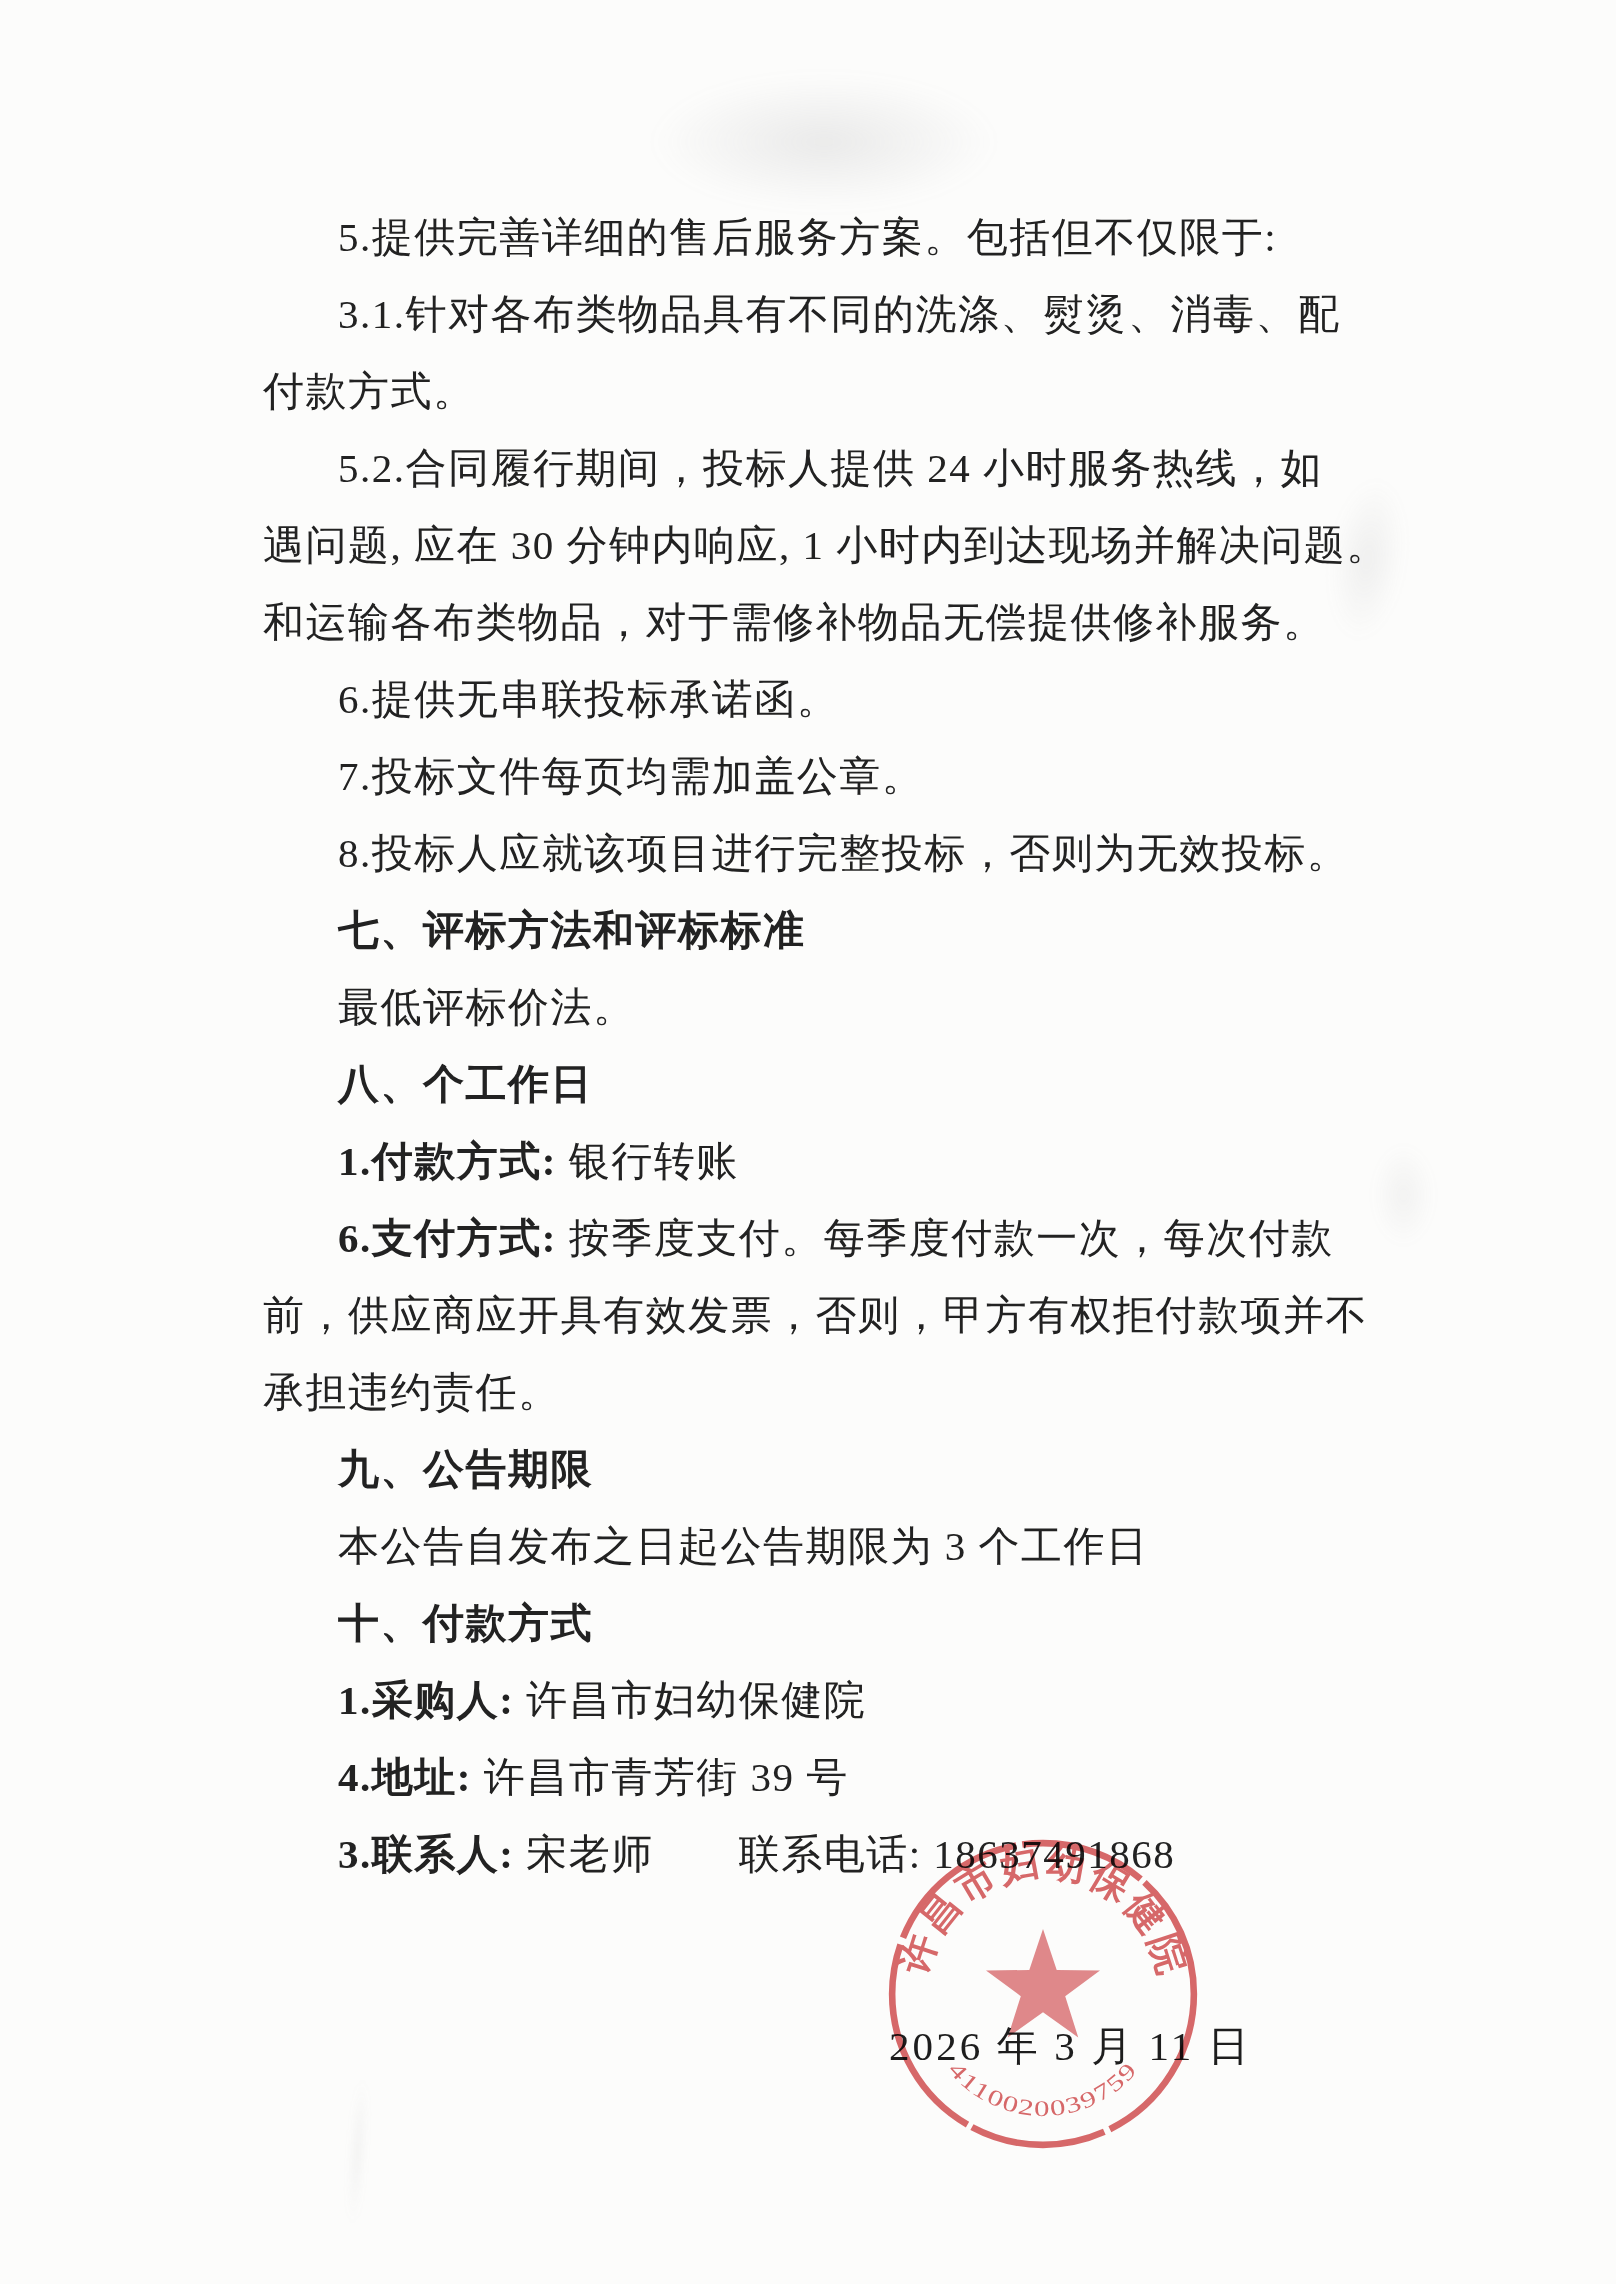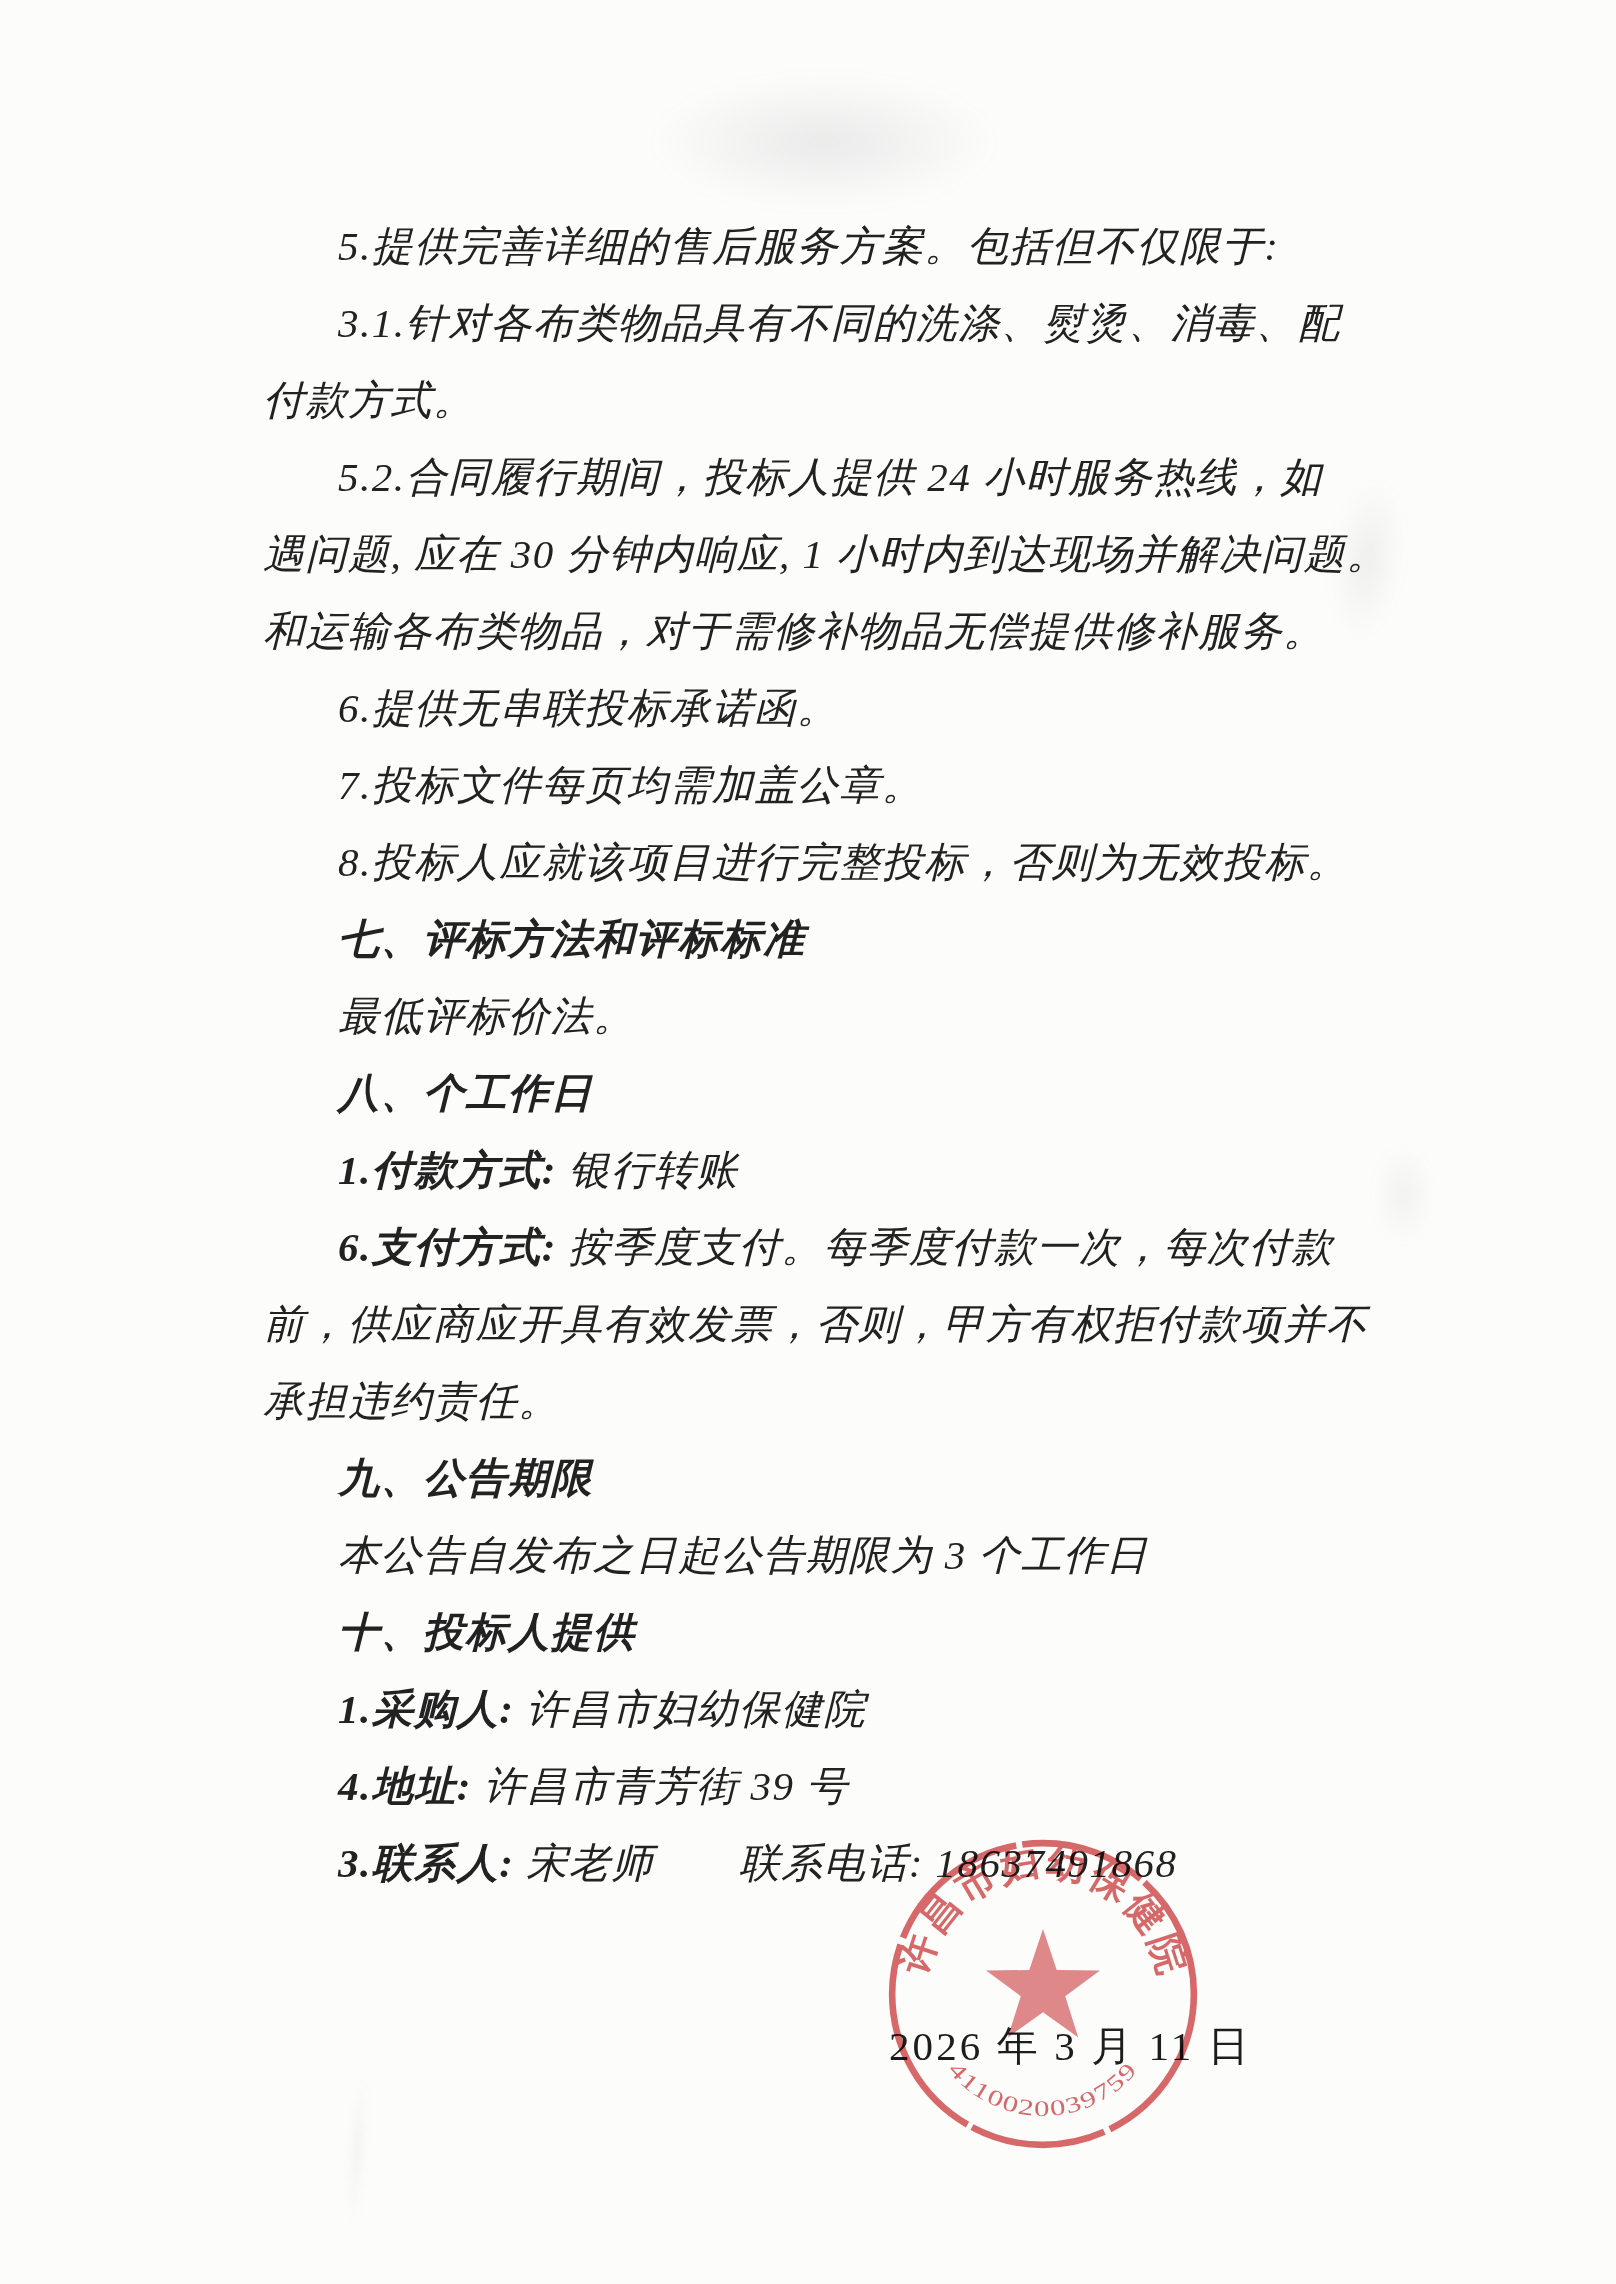--- a/index.html
+++ b/index.html
@@ -40,23 +40,22 @@
   }
   .smudge-bottomleft {
     left: 351px; top: 2075px; width: 13.2px; height: 153px;
     background: radial-gradient(ellipse at center, rgba(120,120,125,0.10), rgba(120,120,125,0) 70%);
     filter: blur(4.1px);
     transform: rotate(4deg);
   }
   .content {
     position: absolute;
     left: 263px;
-    top: 208px;
+    top: 199px;
     width: 1251px;
-    font-style: italic;
   }
   .line {
     height: 77px;
     line-height: 77px;
     font-size: 41px;
     letter-spacing: 1.5px;
     white-space: nowrap;
   }
   .line.indent {
     text-indent: 75px;
@@ -110,21 +109,21 @@
       <div class="line indent"><span>8.投标人应就该项目进行完整投标，否则为无效投标。</span></div>
       <div class="line indent"><span class="b">七、评标方法和评标标准</span></div>
       <div class="line indent"><span>最低评标价法。</span></div>
       <div class="line indent"><span class="b">八、个工作日</span></div>
       <div class="line indent"><span class="b">1.付款方式:</span><span> 银行转账</span></div>
       <div class="line indent"><span class="b">6.支付方式:</span><span> 按季度支付。每季度付款一次，每次付款</span></div>
       <div class="line"><span>前，供应商应开具有效发票，否则，甲方有权拒付款项并不</span></div>
       <div class="line"><span>承担违约责任。</span></div>
       <div class="line indent"><span class="b">九、公告期限</span></div>
       <div class="line indent"><span>本公告自发布之日起公告期限为 3 个工作日</span></div>
-      <div class="line indent"><span class="b">十、投标人提供</span></div>
+      <div class="line indent"><span class="b">十、付款方式</span></div>
       <div class="line indent"><span class="b">1.采购人:</span><span> 许昌市妇幼保健院</span></div>
       <div class="line indent"><span class="b">4.地址:</span><span> 许昌市青芳街 39 号</span></div>
       <div class="line indent"><span class="b">3.联系人:</span><span> 宋老师　　联系电话: 18637491868</span></div>
     </div>
 
   <div class="date-line">2026 年 3 月 11 日</div>
 
   <svg class="stamp" viewBox="0 0 630 630" xmlns="http://www.w3.org/2000/svg">
     <defs>
       <path id="seal-top-arc" d="M 86.5 355.3 A 232 232 0 1 1 543.5 355.3" fill="none"></path>

